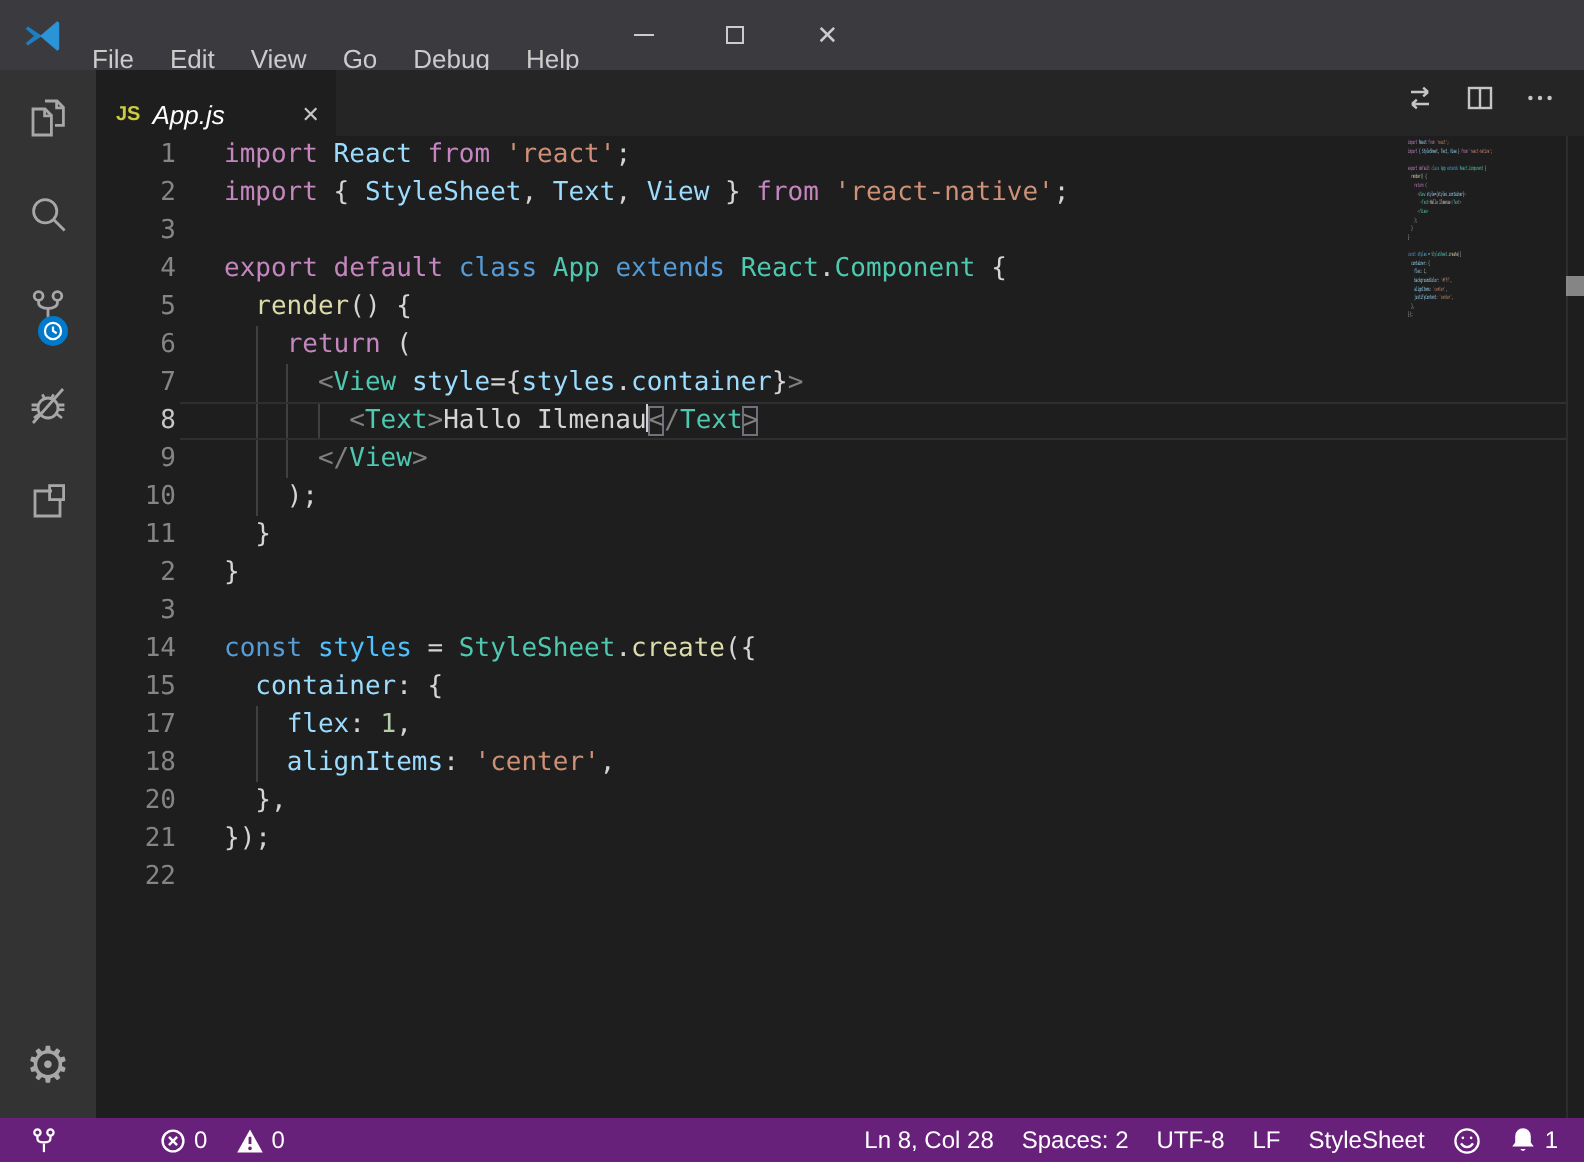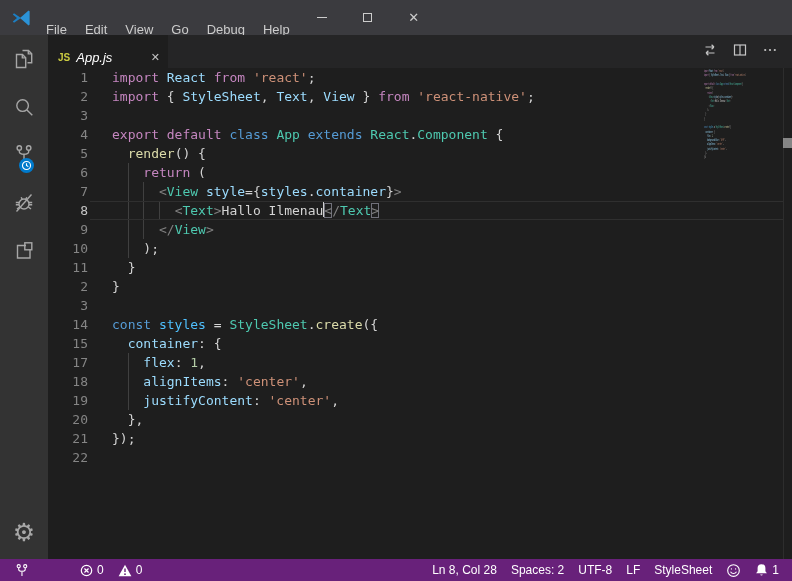--- a/index.html
+++ b/index.html
@@ -208,21 +208,20 @@
             <div class="line"><div class="ln active">8</div><div class="lc-wrap"><div class="ig" style="left: calc(2ch + 22px);"></div><div class="ig" style="left: calc(4ch + 22px);"></div><div class="ig" style="left: calc(6ch + 22px);"></div><div class="lc"><span class="tk-pln">        </span><span class="tk-tp">&lt;</span><span class="tk-ty">Text</span><span class="tk-tp">&gt;</span><span class="tk-pln">Hallo Ilmenau</span><span class="tk-cur"></span><span class="tk-bm">&lt;</span><span class="tk-tp">/</span><span class="tk-ty">Text</span><span class="tk-bm">&gt;</span></div></div></div>
             <div class="line"><div class="ln">9</div><div class="lc-wrap"><div class="ig" style="left: calc(2ch + 22px);"></div><div class="ig" style="left: calc(4ch + 22px);"></div><div class="lc"><span class="tk-pln">      </span><span class="tk-tp">&lt;/</span><span class="tk-ty">View</span><span class="tk-tp">&gt;</span></div></div></div>
             <div class="line"><div class="ln">10</div><div class="lc-wrap"><div class="ig" style="left: calc(2ch + 22px);"></div><div class="lc"><span class="tk-pln">    </span><span class="tk-pun">);</span></div></div></div>
             <div class="line"><div class="ln">11</div><div class="lc-wrap"><div class="lc"><span class="tk-pln">  </span><span class="tk-pun">}</span></div></div></div>
             <div class="line"><div class="ln">2</div><div class="lc-wrap"><div class="lc"><span class="tk-pun">}</span></div></div></div>
             <div class="line"><div class="ln">3</div><div class="lc-wrap"><div class="lc"></div></div></div>
             <div class="line"><div class="ln">14</div><div class="lc-wrap"><div class="lc"><span class="tk-st">const</span><span class="tk-pln"> </span><span class="tk-cv">styles</span><span class="tk-pln"> </span><span class="tk-pun">=</span><span class="tk-pln"> </span><span class="tk-ty">StyleSheet</span><span class="tk-pun">.</span><span class="tk-fn">create</span><span class="tk-pun">({</span></div></div></div>
             <div class="line"><div class="ln">15</div><div class="lc-wrap"><div class="lc"><span class="tk-pln">  </span><span class="tk-vr">container</span><span class="tk-pun">:</span><span class="tk-pln"> </span><span class="tk-pun">{</span></div></div></div>
             <div class="line"><div class="ln">17</div><div class="lc-wrap"><div class="ig" style="left: calc(2ch + 22px);"></div><div class="lc"><span class="tk-pln">    </span><span class="tk-vr">flex</span><span class="tk-pun">:</span><span class="tk-pln"> </span><span class="tk-num">1</span><span class="tk-pun">,</span></div></div></div>
             <div class="line"><div class="ln">18</div><div class="lc-wrap"><div class="ig" style="left: calc(2ch + 22px);"></div><div class="lc"><span class="tk-pln">    </span><span class="tk-vr">alignItems</span><span class="tk-pun">:</span><span class="tk-pln"> </span><span class="tk-str">'center'</span><span class="tk-pun">,</span></div></div></div>
-            <div class="line"><div class="ln">19</div><div class="lc-wrap"><div class="ig" style="left: calc(2ch + 22px);"></div><div class="lc"><span class="tk-pln">    </span><span class="tk-vr">justifyContent</span><span class="tk-pun">:</span><span class="tk-pln"> </span><span class="tk-str">'center'</span><span class="tk-pun">,</span></div></div></div>
             <div class="line"><div class="ln">20</div><div class="lc-wrap"><div class="lc"><span class="tk-pln">  </span><span class="tk-pun">},</span></div></div></div>
             <div class="line"><div class="ln">21</div><div class="lc-wrap"><div class="lc"><span class="tk-pun">});</span></div></div></div>
             <div class="line"><div class="ln">22</div><div class="lc-wrap"><div class="lc"></div></div></div>
           </div>
         <div class="cl-border"></div>
         <div class="minimap" id="minimap">
             <div class="mm-clone">
               <div class="line"><div class="lc-wrap"><div class="lc"><span class="tk-kw">import</span><span class="tk-pln"> </span><span class="tk-vr">React</span><span class="tk-pln"> </span><span class="tk-kw">from</span><span class="tk-pln"> </span><span class="tk-str">'react'</span><span class="tk-pun">;</span></div></div></div>
               <div class="line"><div class="lc-wrap"><div class="lc"><span class="tk-kw">import</span><span class="tk-pln"> </span><span class="tk-pun">{</span><span class="tk-pln"> </span><span class="tk-vr">StyleSheet</span><span class="tk-pun">,</span><span class="tk-pln"> </span><span class="tk-vr">Text</span><span class="tk-pun">,</span><span class="tk-pln"> </span><span class="tk-vr">View</span><span class="tk-pln"> </span><span class="tk-pun">}</span><span class="tk-pln"> </span><span class="tk-kw">from</span><span class="tk-pln"> </span><span class="tk-str">'react-native'</span><span class="tk-pun">;</span></div></div></div>
               <div class="line"><div class="lc-wrap"><div class="lc"></div></div></div>

